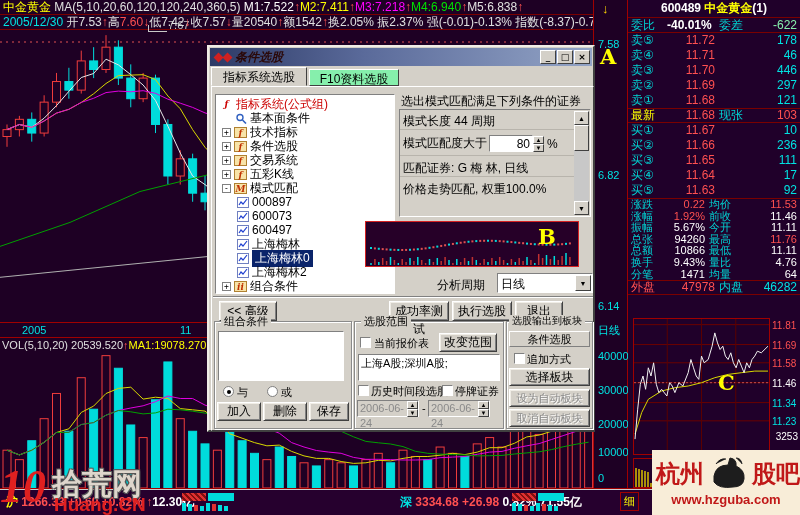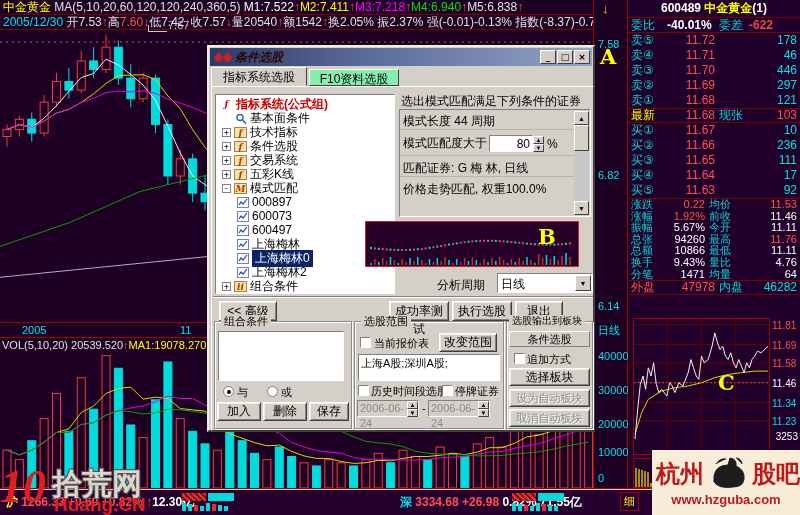--- a/index.html
+++ b/index.html
@@ -270,21 +270,21 @@
 
 <div id="quote">
   <div class="qhead">
     <span style="color:#ffffff">600489</span>
     <span style="color:#ffff00">中金黄金</span><span style="color:#ffffff">(1)</span>
   </div>
   <div class="qrow sep" style="height:15px">
     <span class="l">委比</span>
     <span style="color:#fff;font-weight:bold;width:52px">-40.01%</span>
     <span class="l" style="width:30px">委差</span>
-    <span style="color:#ef4444;font-weight:bold;flex:1;">-622</span>
+    <span style="color:#86efac;font-weight:normal;flex:1;text-align:right">-622</span>
   </div>
   <div id="sell-rows">
       <div class="qrow">
         <span class="l">卖⑤</span>
         <span class="p">11.72</span>
         <span class="v">178</span>
       </div>
       <div class="qrow">
         <span class="l">卖④</span>
         <span class="p">11.71</span>
@@ -511,21 +511,21 @@
     <span class="wbtn">□</span>
     <span class="wbtn" style="margin-right:2px">×</span>
   </div>
   <div class="tab" style="left:2px;top:20px;width:96px;z-index:2">指标系统选股</div>
   <div class="tab inactive" style="left:100px;top:22px;width:90px">F10资料选股</div>
   <div class="page" style="left:2px;top:39px;width:383px;height:345px;background:#d4d0c8"></div>
 
   <div id="tree-box" class="abs bin" style="left:6px;top:47px;width:180px;height:200px;overflow:hidden;padding:2px 0 0 2px">
       <div class="treerow" style="padding-left: 2px;">
         <span class="ticon" style="color: rgb(204, 0, 0);">ƒ</span>
-        <span style="font-weight: bold; color: rgb(204, 0, 0);">指标系统(公式组)</span>
+        <span style="font-weight: normal; color: rgb(204, 0, 0);">指标系统(公式组)</span>
       </div>
       <div class="treerow" style="padding-left: 4px;">
         <span class="expander" style="visibility: hidden;"></span>
         <span class="ticon"><svg width="12" height="11">
             <circle cx="5" cy="4.5" r="3" fill="none" stroke="#3060c0" stroke-width="1.4"></circle>
             <line x1="7.5" y1="7" x2="11" y2="10.5" stroke="#3060c0" stroke-width="1.6"></line>
           </svg></span>
         <span>基本面条件</span>
       </div>
       <div class="treerow" style="padding-left: 4px;">

